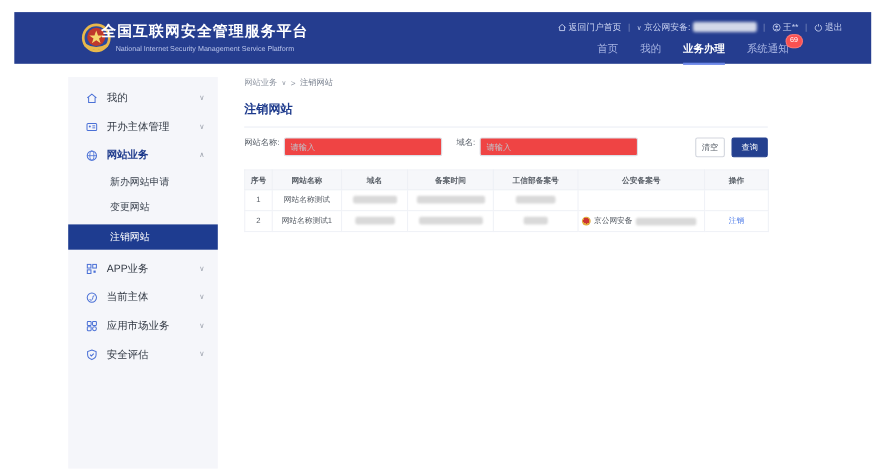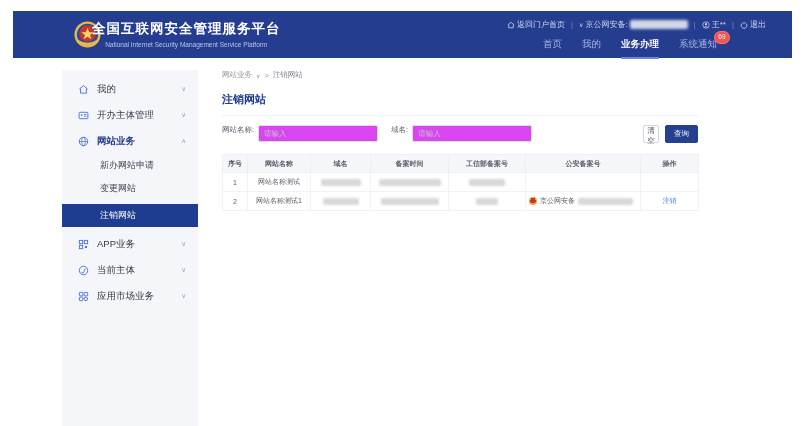--- a/index.html
+++ b/index.html
@@ -41,27 +41,27 @@
 
   
   #content { position:absolute; left:222px; top:70px; width:476px; }
   #breadcrumb { display:flex; align-items:center; gap:4px; font-size:7.5px; color:#9097a3; }
   #breadcrumb .cur { color:#7a8290; }
   #page-title { margin-top:12px; font-size:11px; font-weight:bold; color:#1d3a8c; }
   #title-divider { margin-top:8px; border-bottom:1px solid #ebeef5; width:476px; }
 
   #filter-row { margin-top:9px; display:flex; height:20px; }
   .f-label { font-size:7.5px; color:#555c66; margin-right:4px; white-space:nowrap; }
-  .f-input { width:120px; height:17px; border:1px solid #dcdfe6; border-radius:2px; font-size:7.5px;
-    padding:0 5px; color:#333; outline:none; background:#d946ef; }
+  .f-input { width:144px; height:17px; border:1px solid #dcdfe6; border-radius:2px; font-size:7.5px;
+    padding:0 5px; color:#333; outline:none; background:#ef4444; }
   .f-input::placeholder { color:#c0c4cc; }
   .gap13 { width:13px; }
   .spacer { flex:1; }
   .btn { height:18px; font-size:7.5px; border-radius:2px; cursor:pointer; }
-  #btn-clear { width:16px; background:#ffffff; border:1px solid #d3d6de; color:#555c66; margin-right:6px; }
+  #btn-clear { width:27px; background:#ffffff; border:1px solid #d3d6de; color:#555c66; margin-right:6px; }
   #btn-search { width:33px; background:#24408f; border:1px solid #24408f; color:#ffffff; }
 
   #results-table { margin-top:9px; width:476px; border-collapse:collapse; table-layout:fixed; }
   #results-table th { background:#f6f7fa; color:#5a6068; font-size:7px; font-weight:bold;
     height:18px; border:1px solid #eef0f5; text-align:center; }
   #results-table td { height:19px; font-size:7px; color:#5a6068; border:1px solid #f0f2f7;
     text-align:center; background:#fff; }
   .redact { display:inline-block; height:7px; background:#d9d9d9; border-radius:2px;
     filter:blur(1.2px); vertical-align:middle; }
   .r40{width:40px;} .r62{width:62px;} .r36{width:36px;} .r58{width:58px;} .r22{width:22px;} .r55{width:55px;}
@@ -227,20 +227,30 @@
           <rect x="1.5" y="1.5" width="3.8" height="3.8" rx="0.6" fill="none" stroke="#4a70d6" stroke-width="1"></rect>
           <rect x="6.7" y="1.5" width="3.8" height="3.8" rx="0.6" fill="none" stroke="#4a70d6" stroke-width="1"></rect>
           <rect x="1.5" y="6.7" width="3.8" height="3.8" rx="0.6" fill="none" stroke="#4a70d6" stroke-width="1"></rect>
           <circle cx="8.6" cy="8.6" r="1.9" fill="none" stroke="#4a70d6" stroke-width="1"></circle>
         </svg>
     </span>
     <span class="slabel">应用市场业务</span>
     <span class="chev">∨</span>
   </div>
 
+  <div class="side-item">
+    <span class="sicon">
+      <svg viewBox="0 0 12 12" width="11" height="11">
+          <path d="M6 1.3 L10.2 2.8 V6 Q10.2 9.3 6 10.8 Q1.8 9.3 1.8 6 V2.8 Z" fill="none" stroke="#4a70d6" stroke-width="1"></path>
+          <path d="M4.2 5.9 L5.5 7.2 L7.9 4.8" fill="none" stroke="#4a70d6" stroke-width="1"></path>
+        </svg>
+    </span>
+    <span class="slabel">安全评估</span>
+    <span class="chev">∨</span>
+  </div>
 </div>
 
 <div id="content">
 
   <div id="breadcrumb">
     <span>网站业务</span>
     <span class="chev-txt" style="color:#9097a3;">∨</span>
     <span>&gt;</span>
     <span class="cur">注销网站</span>
   </div>

